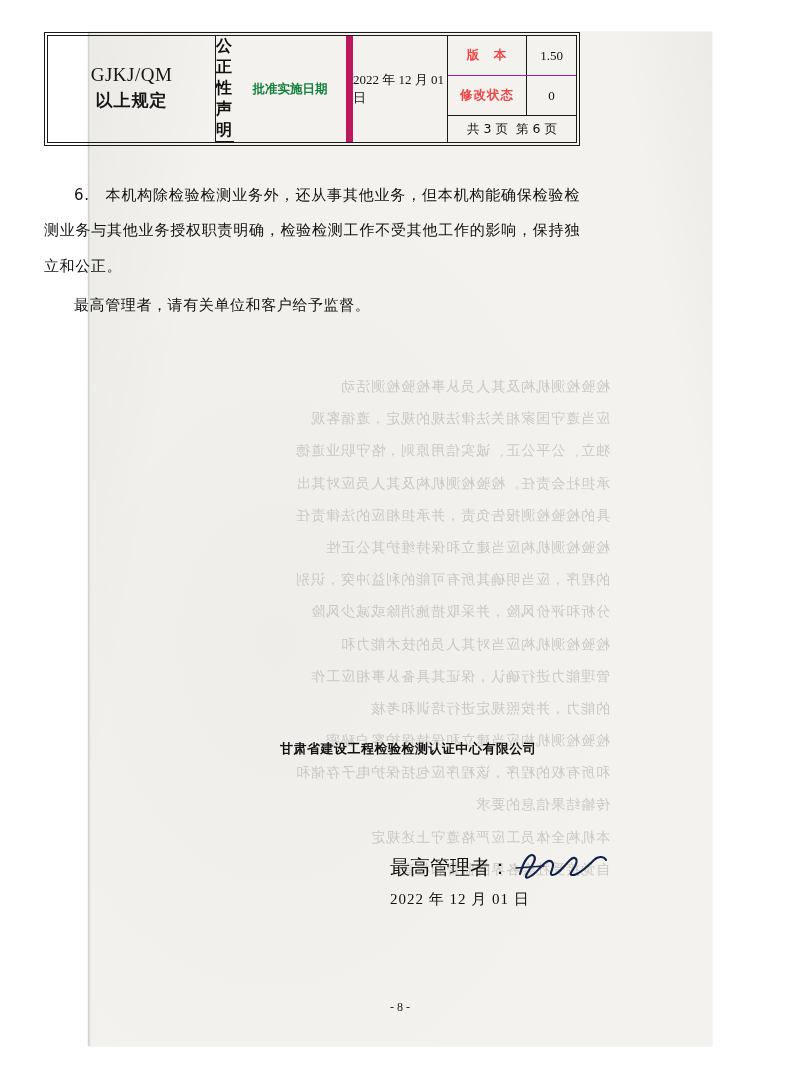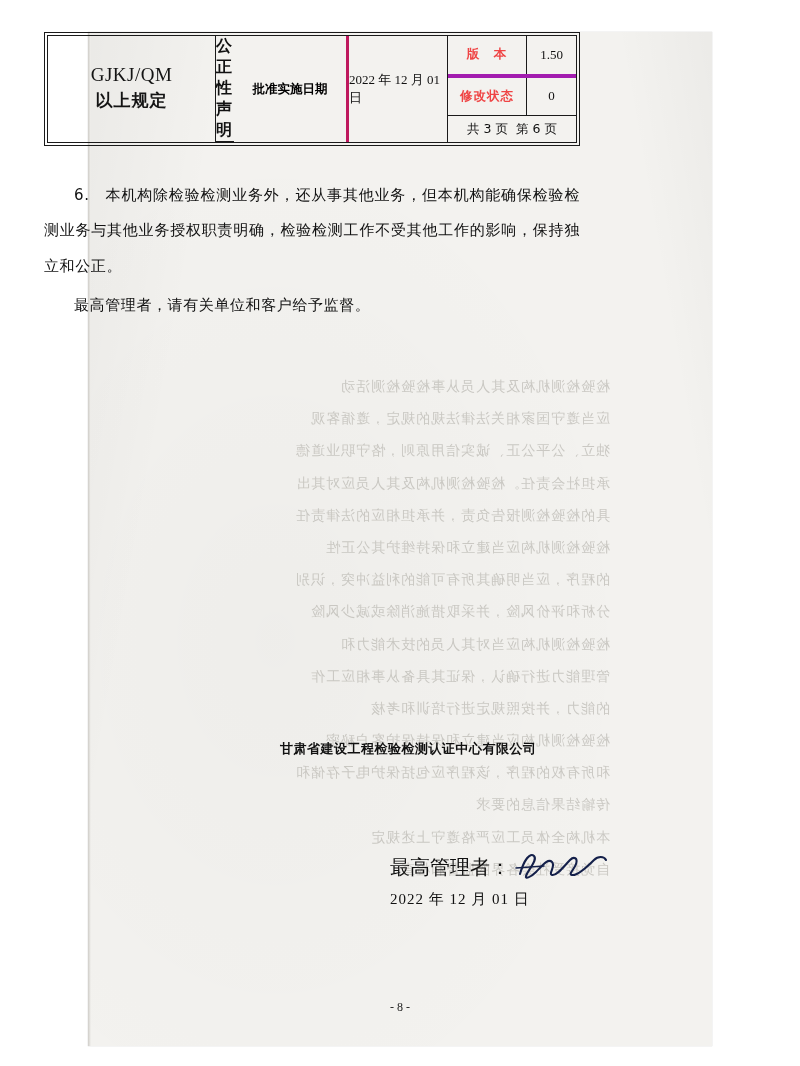--- a/index.html
+++ b/index.html
@@ -101,28 +101,28 @@
     font-weight: 700;
     letter-spacing: 2px;
     color: #111;
   }
   .hdr-date-row {
     display: flex;
     min-height: 26px;
   }
   .hdr-date-label {
     width: 112px;
-    border-right: 3px solid #be185d;
+    border-right: 7px solid #be185d;
     display: flex;
     align-items: center;
     justify-content: center;
     font-family: "DejaVu Sans", sans-serif;
     font-size: 12.5px;
     font-weight: 700;
-    color: #000000;
+    color: #15803d;
   }
   .hdr-date-value {
     flex: 1;
     display: flex;
     align-items: center;
     justify-content: center;
     font-family: "Liberation Serif", serif;
     font-size: 13px;
     color: #111;
   }
@@ -130,21 +130,21 @@
     width: 128px;
     border-left: 1px solid #1a1a1a;
     display: flex;
     flex-direction: column;
   }
   .hdr-kv {
     display: flex;
     flex: 1;
     min-height: 23px;
   }
-  .hdr-kv + .hdr-kv { border-top: 4px solid #a21caf; }
+  .hdr-kv + .hdr-kv { border-top: 1px solid #a21caf; }
   .hdr-kv .k {
     width: 78px;
     border-right: 1px solid #1a1a1a;
     display: flex;
     align-items: center;
     justify-content: center;
     font-family: "DejaVu Sans", sans-serif;
     font-size: 12.5px;
     font-weight: 700;
     color: #ef4444;

